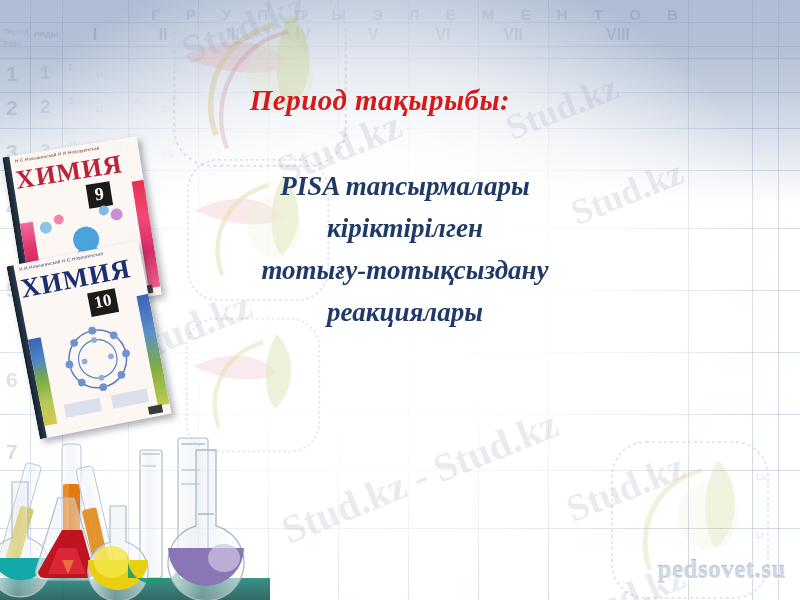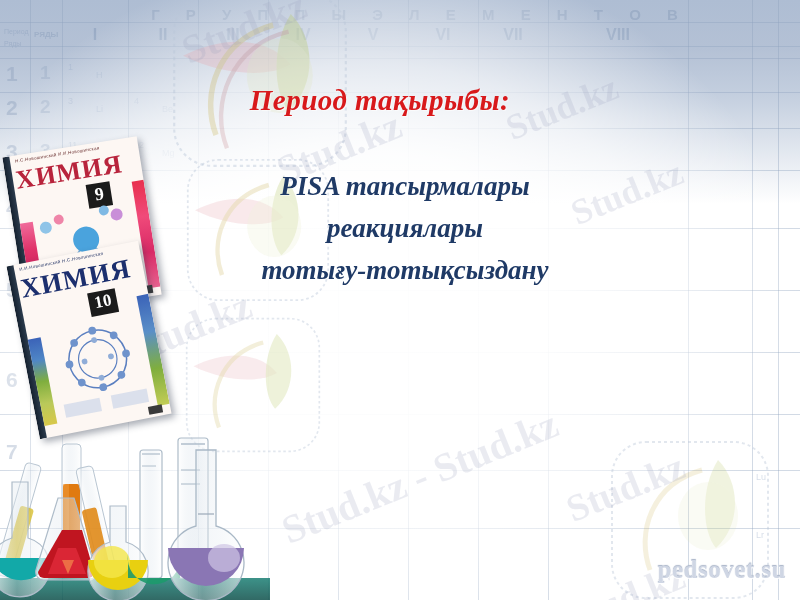--- a/index.html
+++ b/index.html
@@ -477,19 +477,20 @@
       <path d="M168 138 A38 38 0 0 0 244 138 Z" fill="#8a76b4"></path>
       <ellipse cx="224" cy="148" rx="16" ry="14" fill="#cfc5e4" opacity=".7"></ellipse>
       <line x1="198" y1="104" x2="214" y2="104" stroke="#9aa8b8" stroke-width="1.2"></line>
     </g>
   </svg>
 
   <div class="title-line">Период  тақырыбы:</div>
 
   <div class="body-block">
     <div class="body-line">PISA  тапсырмалары</div>
+    <div class="body-line">кіріктірілген</div>
+    <div class="body-line">тотығу-тотықсыздану</div>
     <div class="body-line">реакциялары</div>
-    <div class="body-line">тотығу-тотықсыздану</div>
   </div>
 
   <div class="wm-pedsovet">pedsovet.su</div>
 
 </div>
 
 </body></html>

